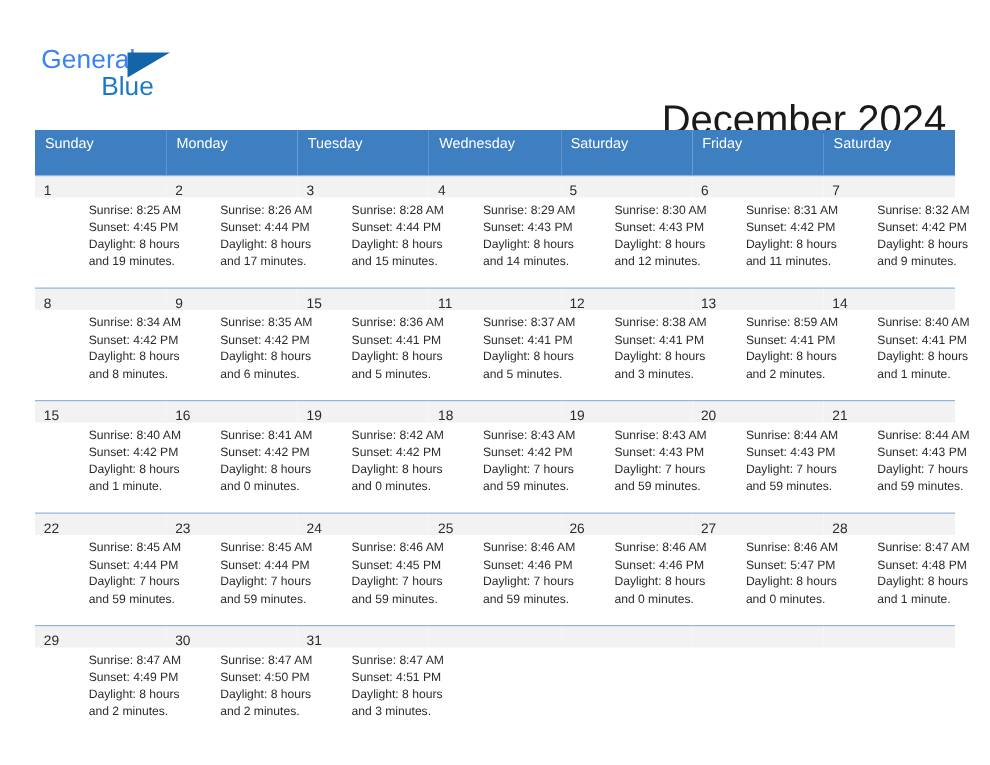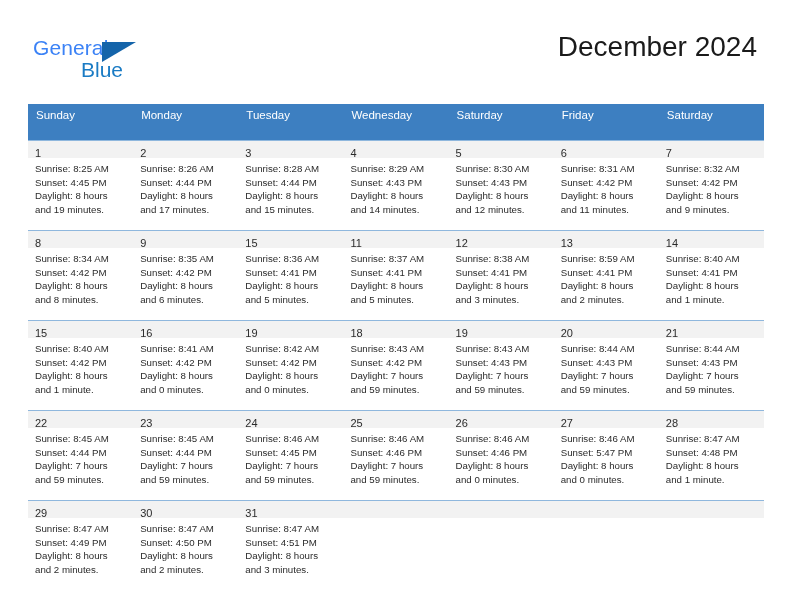--- a/index.html
+++ b/index.html
@@ -65,25 +65,26 @@
     font-family: "Liberation Sans", sans-serif;
   }
 
   .title-block {
     position: absolute;
     right: 35px;
     top: 30px;
     text-align: right;
   }
   .cal-title {
-    font-size: 28px;
+    font-size: 32px;
     font-weight: normal;
     color: #1a1a1a;
     line-height: 34px;
     white-space: nowrap;
+    margin-top: 48px;
   }
   .cal-subtitle {
     font-size: 14.5px;
     color: #1a1a1a;
     line-height: 20px;
     margin-top: 5px;
     white-space: nowrap;
   }
 
   
@@ -126,20 +127,21 @@
     padding: 2px 0 1px 7px;
     box-sizing: border-box;
   }
   .daynum {
     font-size: 11px;
     color: #2b2b2b;
     line-height: 14px;
   }
   .cell-body {
     padding: 4px 5px 0 7px;
+    margin-left: 36px;
   }
   .cell-line {
     font-size: 9.7px;
     color: #2b2b2b;
     line-height: 13.6px;
     white-space: nowrap;
   }
   td.empty .daynum-bar {
     background: #f2f2f2;
   }

